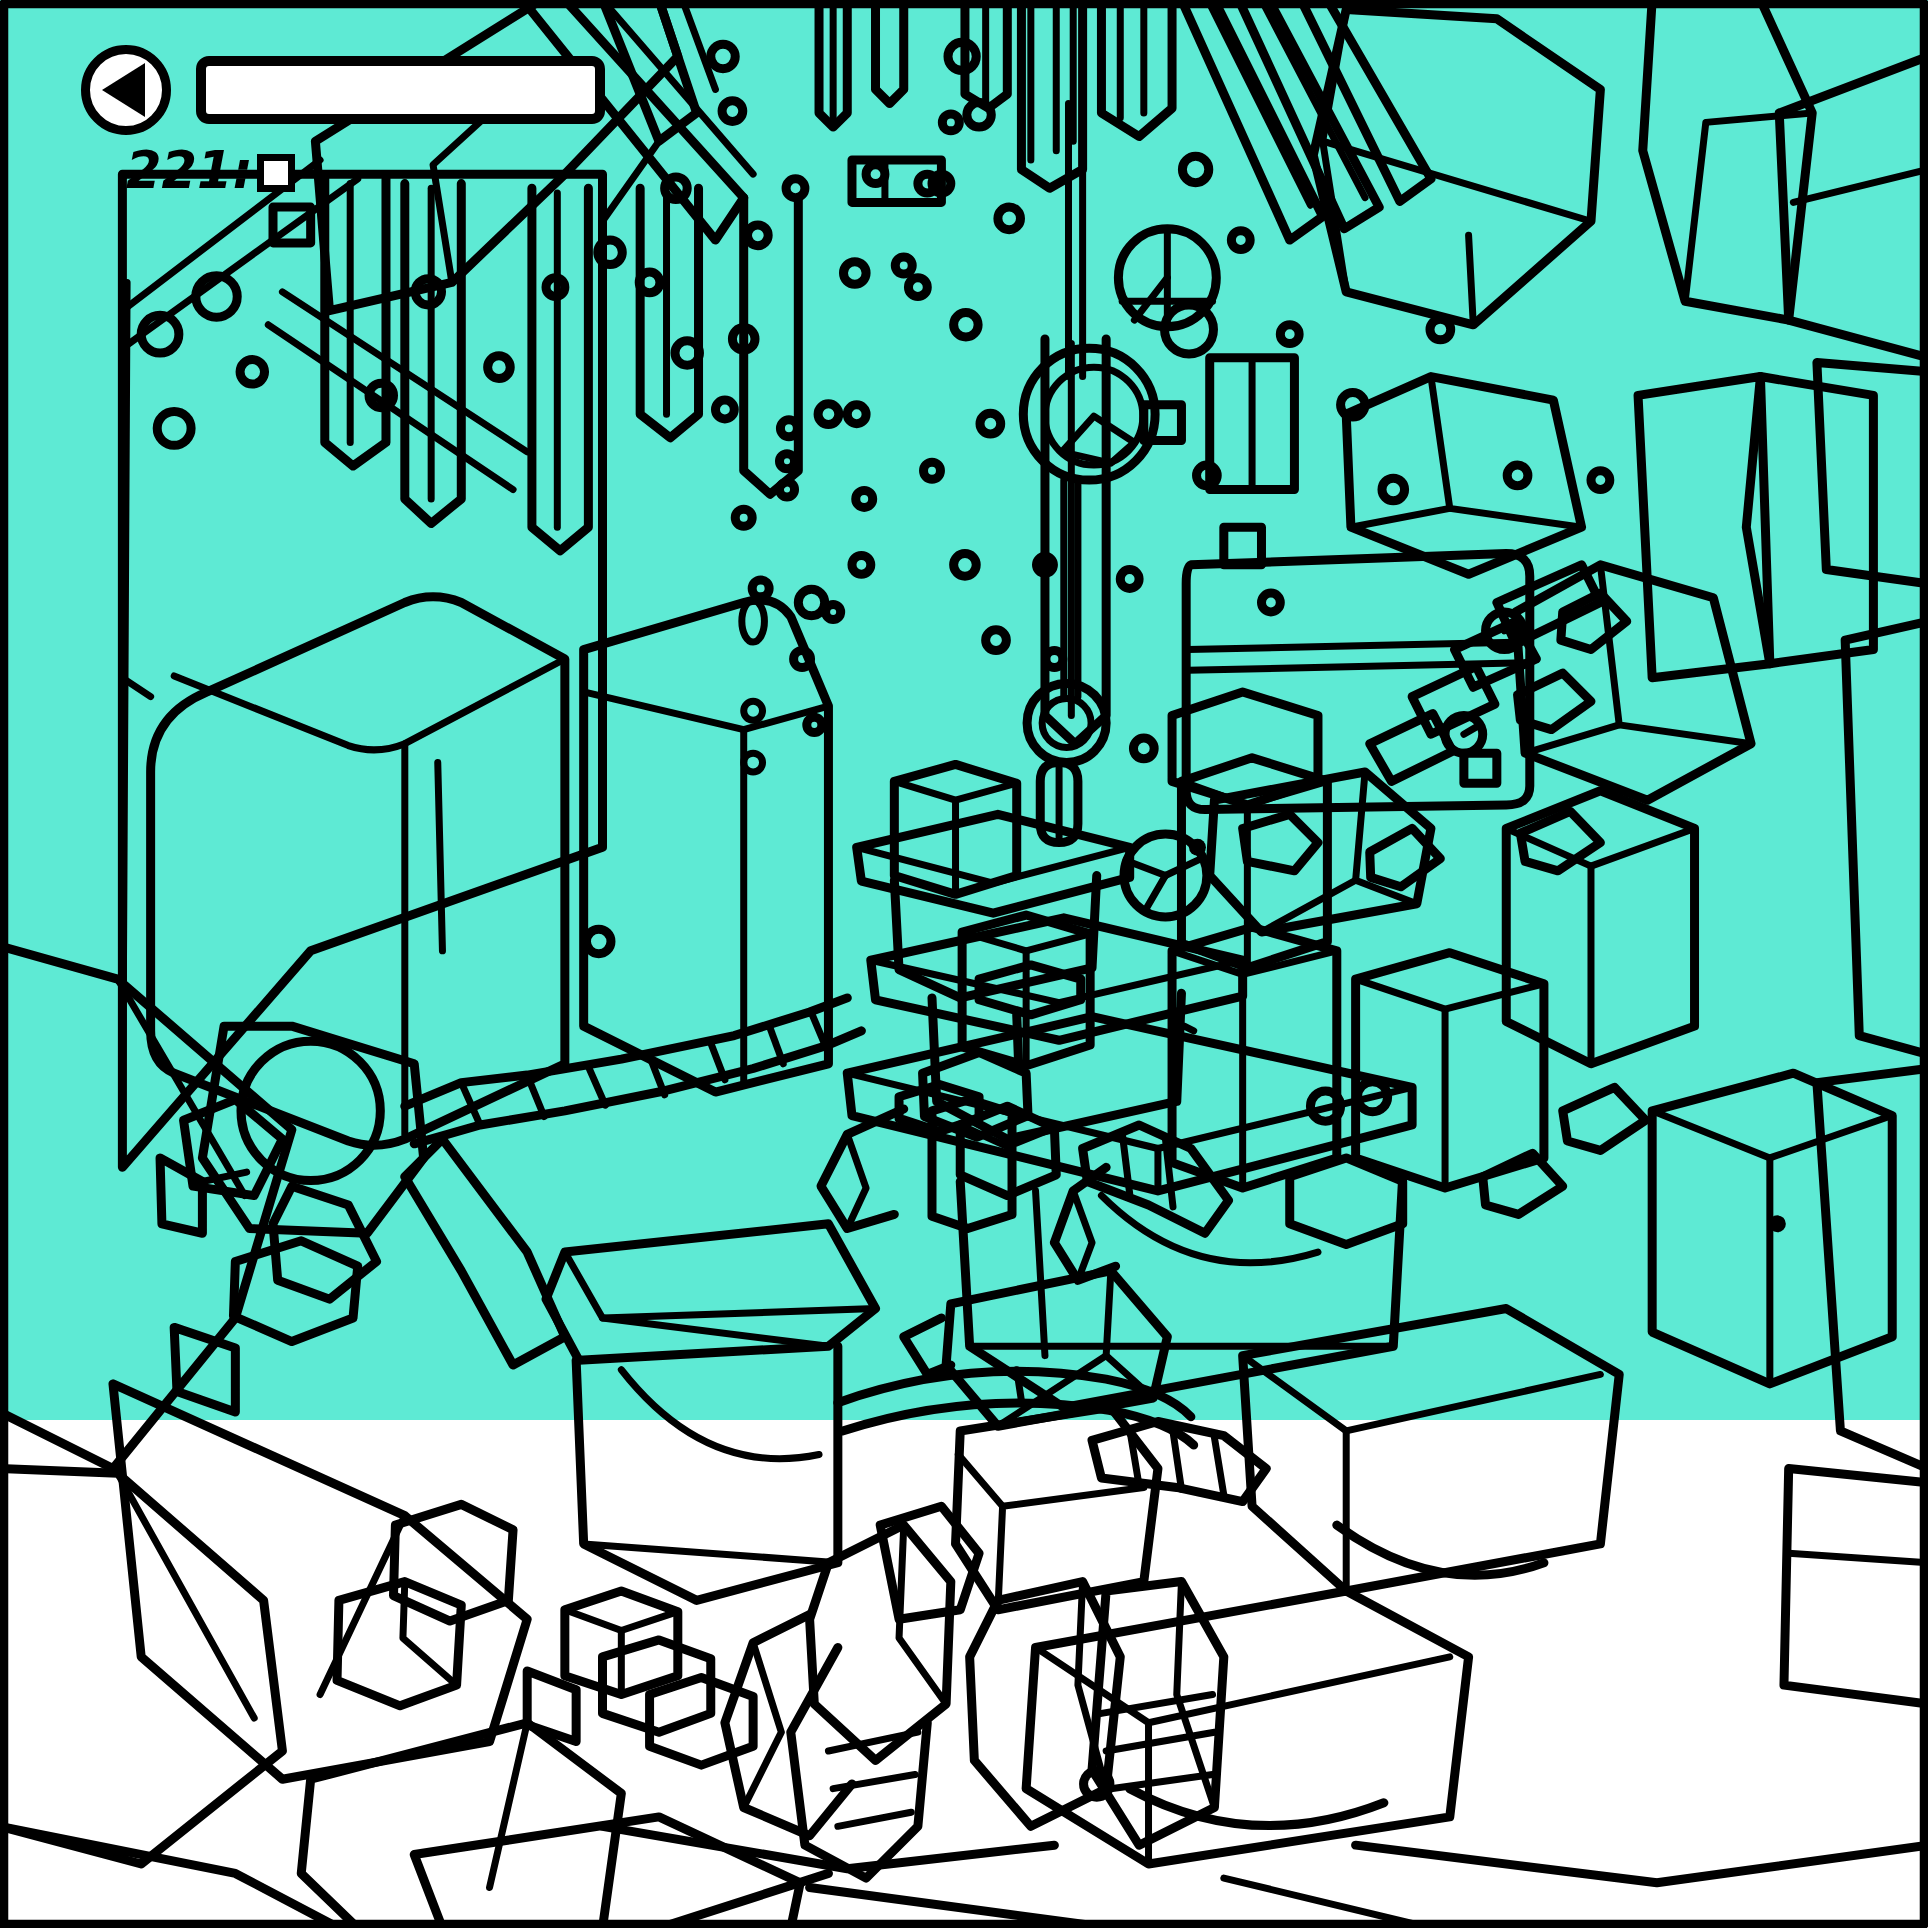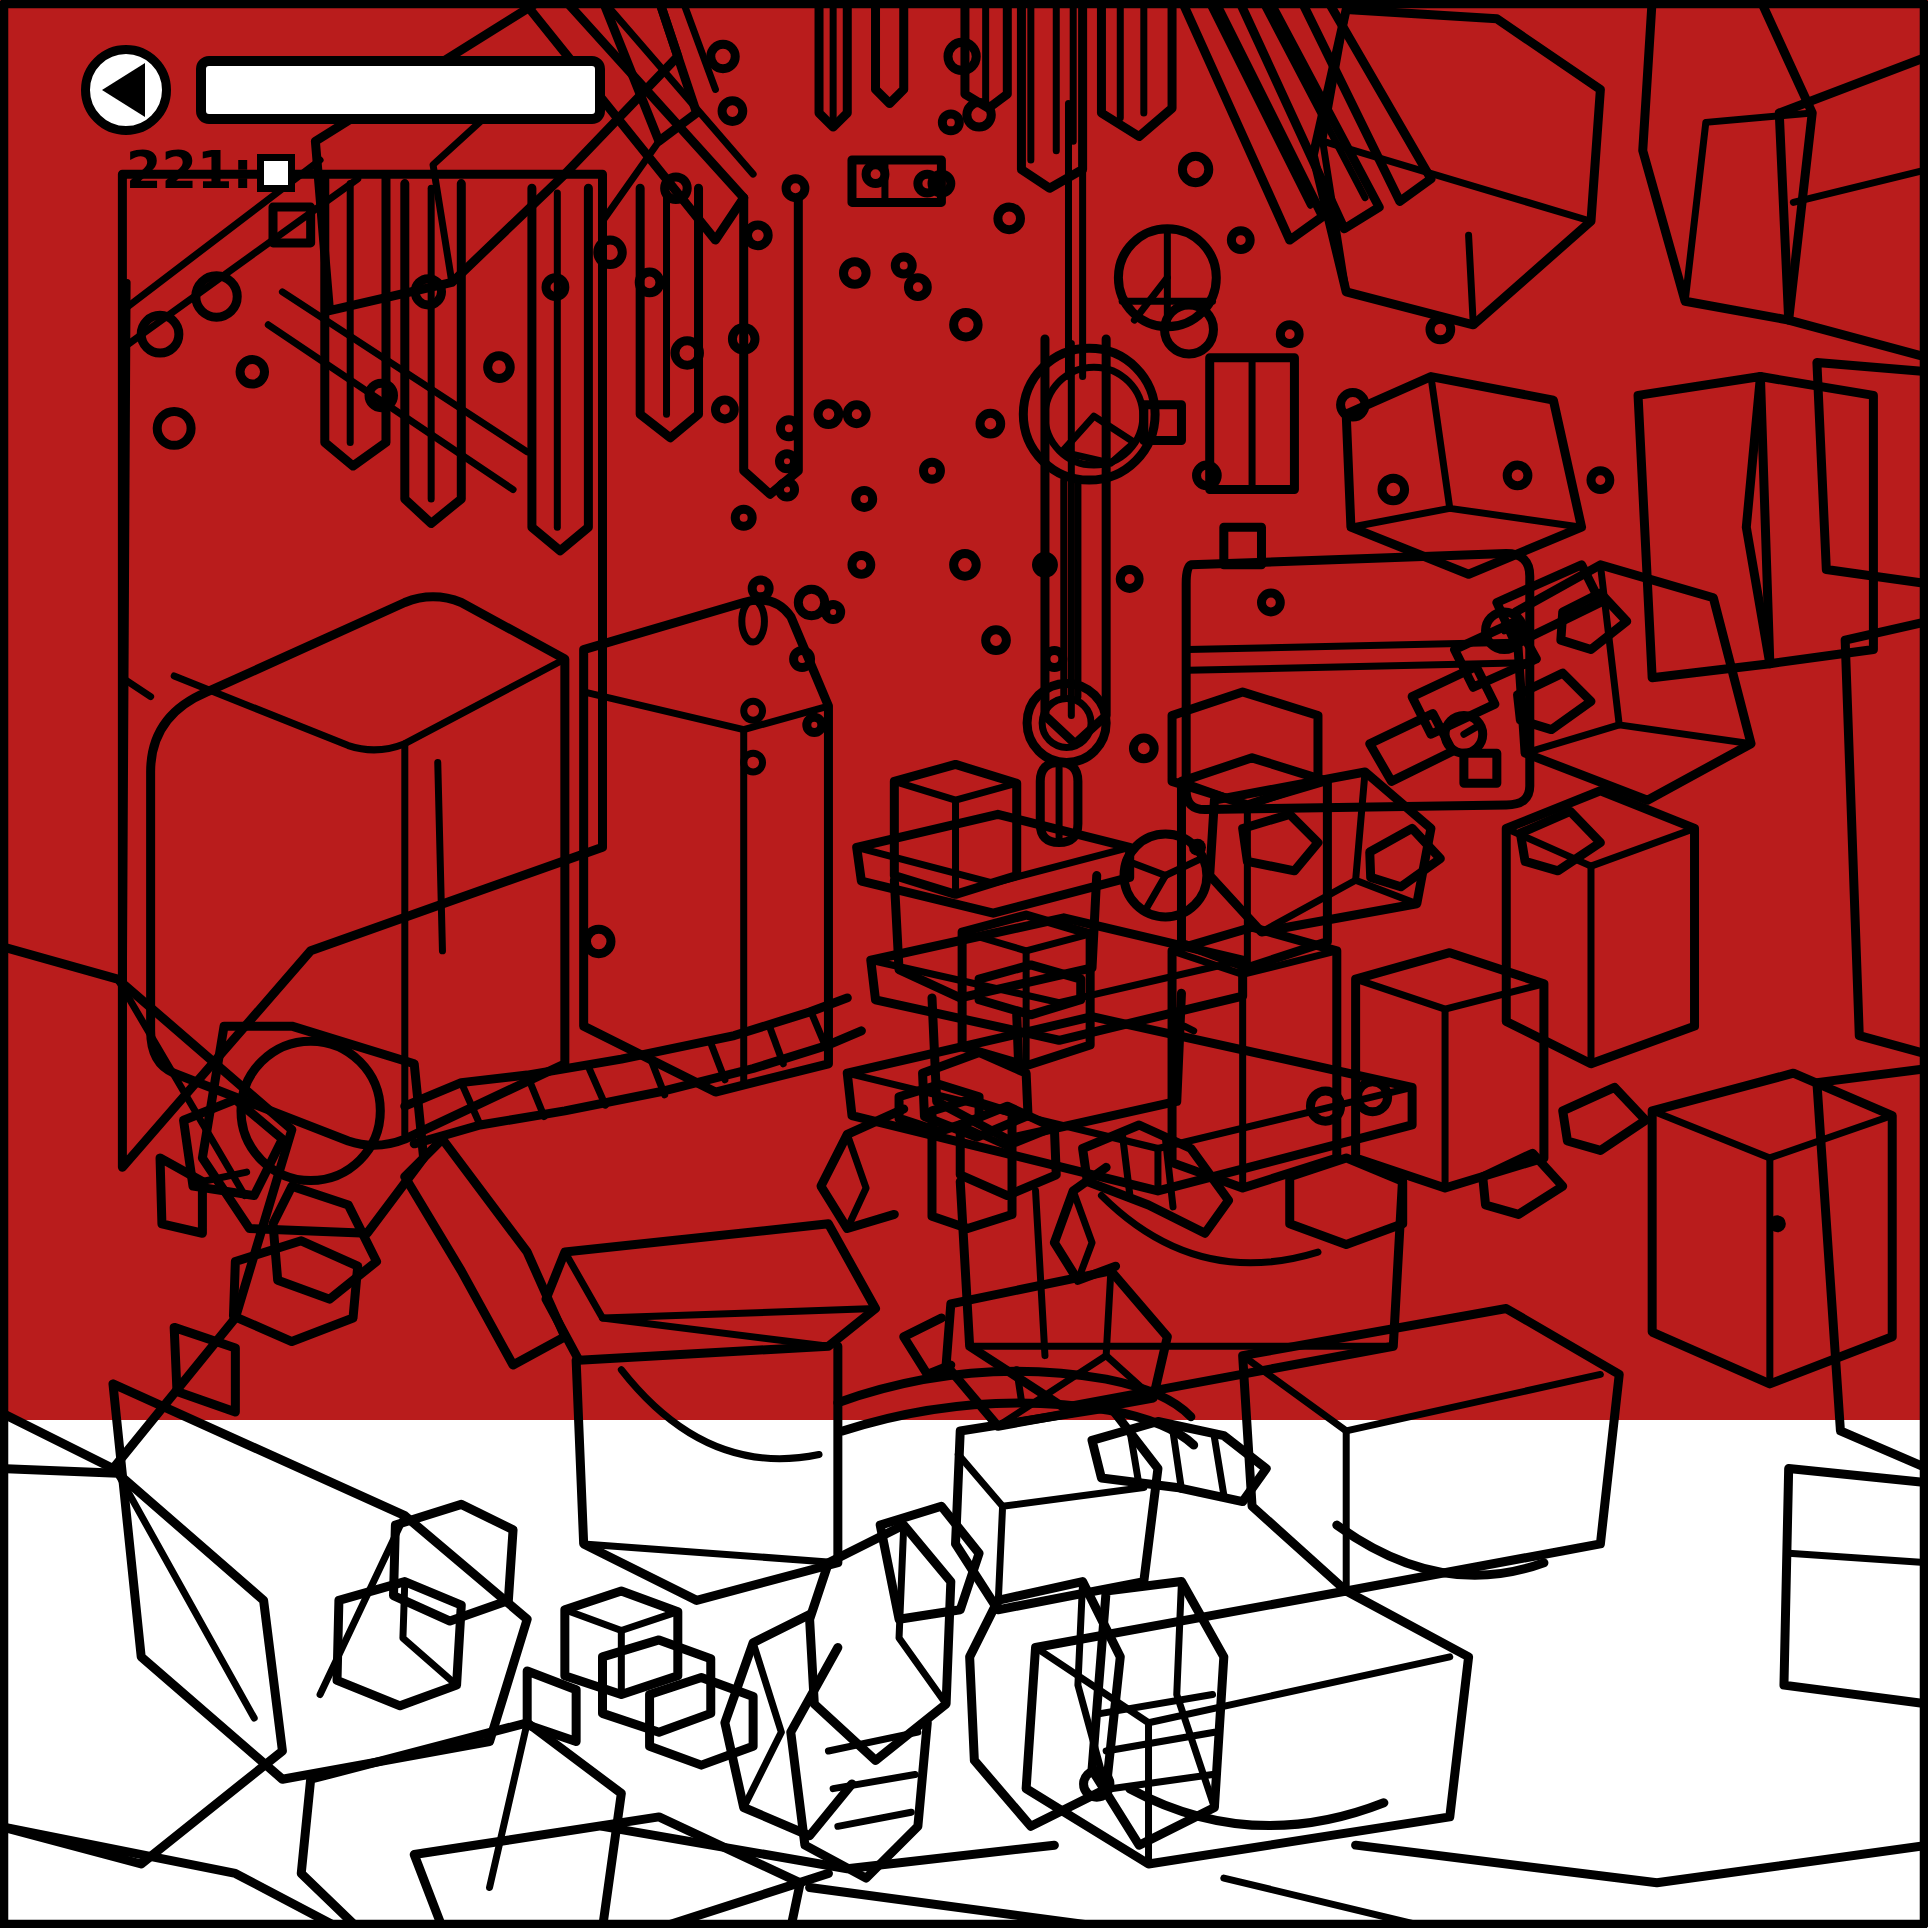--- a/index.html
+++ b/index.html
@@ -2,21 +2,21 @@
 <html style="font-size:15px"><head>
 <meta charset="utf-8">
 <title>Line-art scene</title>
 <style>
   html,body{margin:0;padding:0;background:#ffffff;}
   body{
     width:1928px;height:1928px;overflow:hidden;
     font-family:"Liberation Sans",sans-serif;
     background:#ffffff;
   }
-  #stage{position:relative;width:1928px;height:1420px;background:#b91c1c;}
+  #stage{position:relative;width:1928px;height:1420px;background:#5eead4;font-style:italic;}
   #art{position:absolute;inset:0;width:1928px;height:1928px;}
   #art path,#art line,#art polyline,#art polygon,#art circle,#art rect,#art ellipse{
     vector-effect:non-scaling-stroke;
   }
   .ln{fill:none;stroke:#000;stroke-width:7;stroke-linecap:round;stroke-linejoin:round;}
   .ln3{fill:none;stroke:#000;stroke-width:9;stroke-linecap:round;stroke-linejoin:round;}
   .blk{fill:#000;stroke:none;}
 
   
   #hud{position:absolute;left:0;top:0;width:1928px;height:339px;pointer-events:none;}

